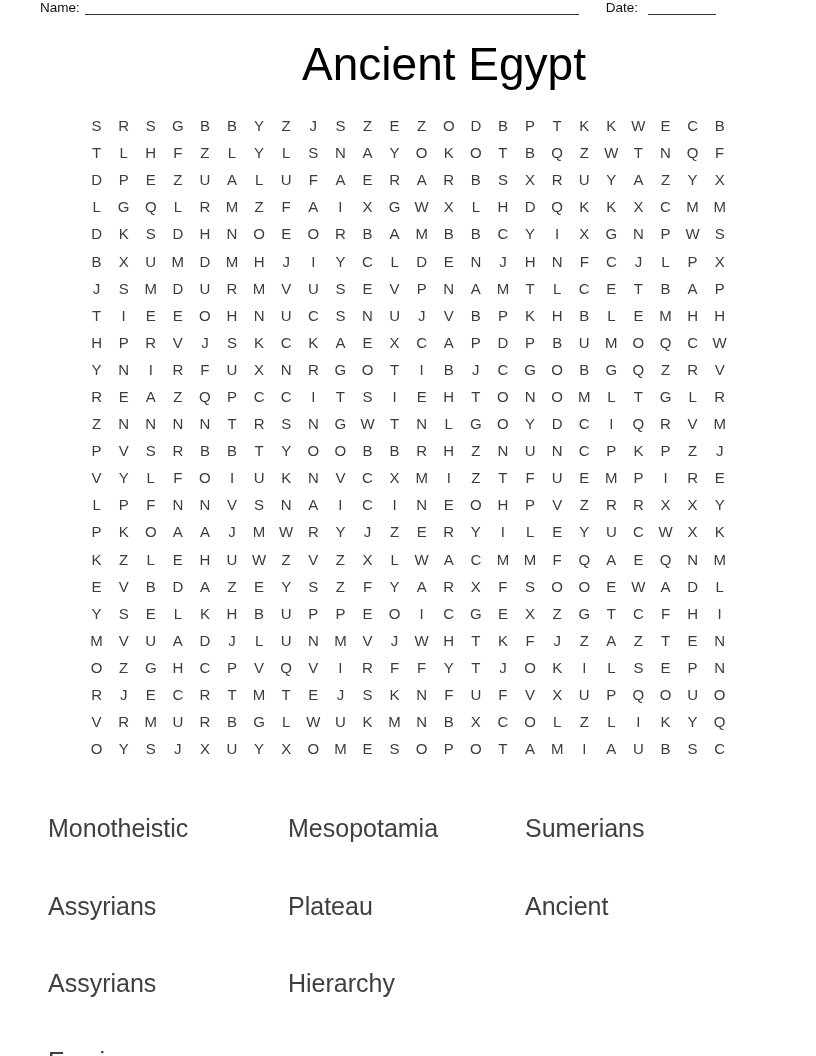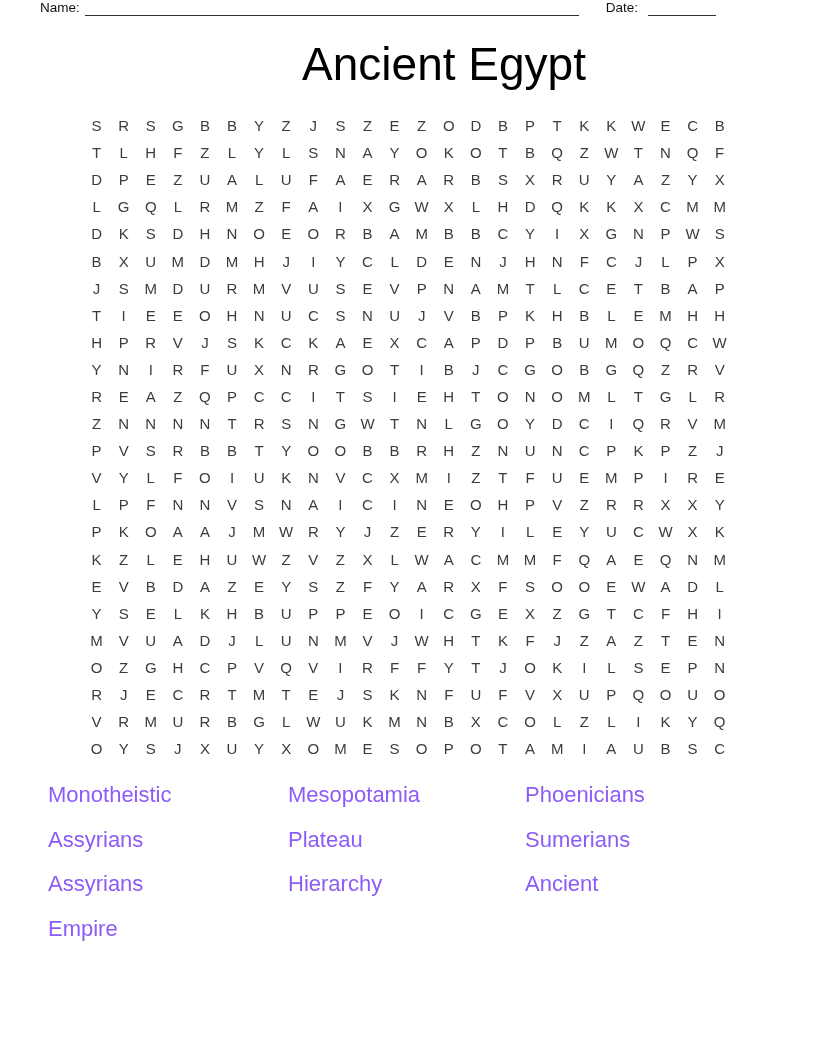--- a/index.html
+++ b/index.html
@@ -13,21 +13,21 @@
     overflow: hidden;
   }
 
   
   .sheet-header {
     position: absolute;
     top: 0px;
     left: 40px;
     right: 40px;
     display: flex;
-    align-items: center;
+    align-items: flex-start;
     font-size: 13.5px;
     line-height: 16px;
     color: #111111;
   }
   .fill-line {
     display: inline-block;
     border-bottom: 1px solid #333333;
     height: 15px;
   }
   .name-line { width: 494px; margin-left: 5px; }
@@ -71,24 +71,25 @@
     position: absolute;
     left: 48px;
     top: 780px;
     display: flex;
   }
   .word-col { display: block; }
   .word-col-1 { width: 240px; }
   .word-col-2 { width: 237px; }
   .word-col-3 { width: 220px; }
   .word-item {
-    font-size: 22px;
-    color: #8b5cf6;
+    font-size: 25px;
+    color: #404040;
     height: 44.5px;
     line-height: 30px;
+    margin-top: 33px;
   }
 </style>
 </head>
 <body>
 
 <div class="sheet-header">
   <span>Name:</span>
     <span class="fill-line name-line"></span>
     <span class="date-gap"></span>
     <span>Date:</span>
@@ -682,17 +683,16 @@
       <div class="word-item">Assyrians</div>
       <div class="word-item">Assyrians</div>
       <div class="word-item">Empire</div>
     </div>
     <div class="word-col word-col-2">
       <div class="word-item">Mesopotamia</div>
       <div class="word-item">Plateau</div>
       <div class="word-item">Hierarchy</div>
     </div>
     <div class="word-col word-col-3">
-      <div class="word-item">Phoenicians</div>
       <div class="word-item">Sumerians</div>
       <div class="word-item">Ancient</div>
     </div>
   </div>
 
 </body></html>

